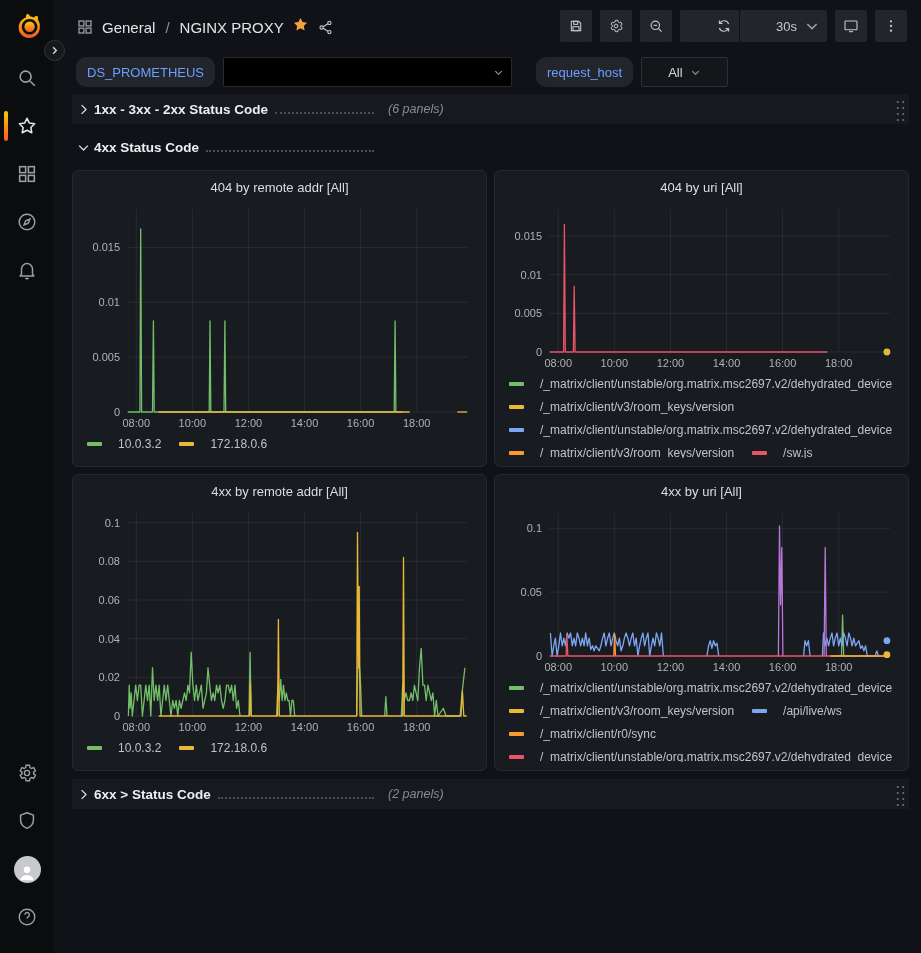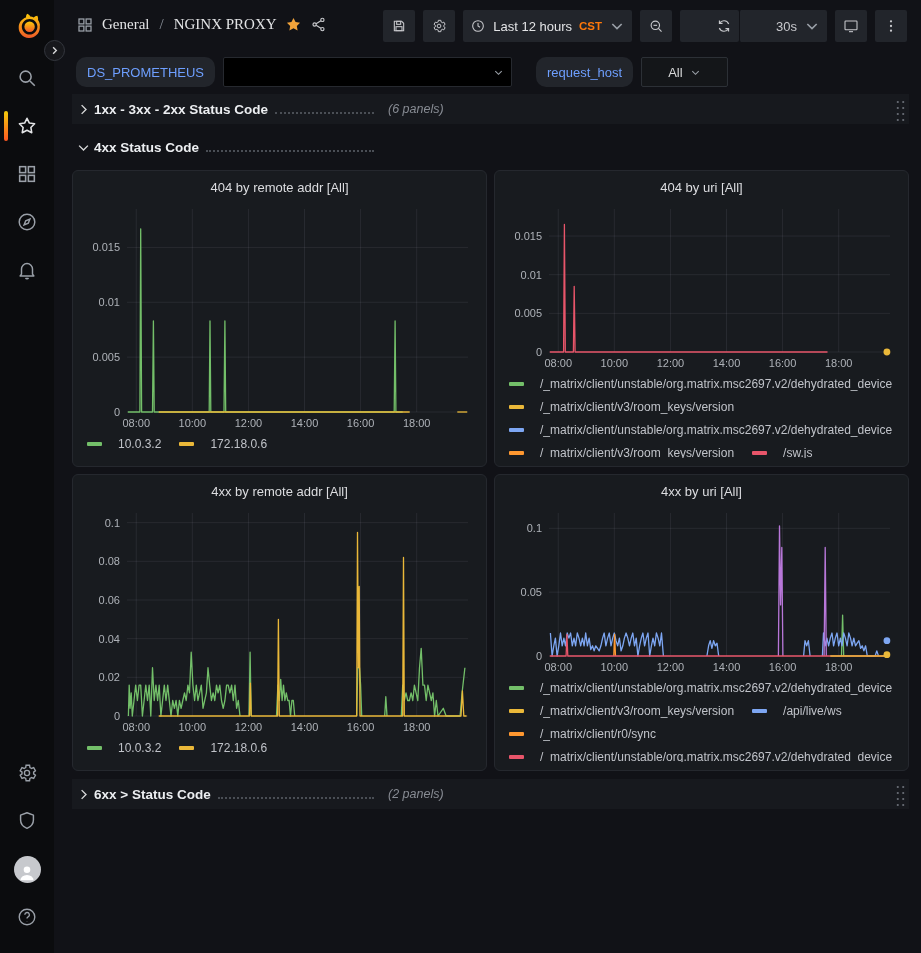--- a/index.html
+++ b/index.html
@@ -20,21 +20,21 @@
   .active-bar { position:absolute; left:4px; top:9px; width:4px; height:30px; border-radius:2px;
     background:linear-gradient(#f2cc0c,#ff5722); }
   .side-bottom { margin-top:auto; display:flex; flex-direction:column; align-items:center; }
   .avatar-circle { width:27px; height:27px; border-radius:50%; background:#c7c9cd;
     display:flex; align-items:flex-end; justify-content:center; overflow:hidden; }
 
   
   .main { flex:1; display:flex; flex-direction:column; min-width:0; }
 
   .topbar { height:52px; display:flex; align-items:center; padding:0 14px 0 22px; flex:none; }
-  .crumb { display:flex; align-items:flex-start; gap:8px; color:#e3e4e6; font-size:15px;font-family:Liberation Serif, serif; }
+  .crumb { display:flex; align-items:flex-end; gap:8px; color:#e3e4e6; font-size:15px; }
   .crumb svg { width:18px; height:18px; color:#9aa0a8; }
   .crumb .slash { color:#8e949e; padding:0 2px; }
   .crumb-star svg { width:17px; height:17px; }
   .spacer { flex:1; }
   .tbtn { height:32px; min-width:32px; padding:0 7px; margin-left:8px; background:#22252b;
     border-radius:2px; display:flex; align-items:center; justify-content:center; gap:7px;
     color:#c7c8cc; font-size:13px; }
   .tbtn svg { width:16px; height:16px; }
   .tz { color:#ff780a; font-size:11.5px; font-weight:700; }
   .btn-group { display:flex; margin-left:8px; }
@@ -200,31 +200,20 @@
         <svg viewBox="0 0 24 24" fill="none" stroke="currentColor" stroke-width="1.6">
           <path d="M5 5h11l3 3v11H5z"></path>
             <rect x="8.5" y="5" width="6" height="4.5"></rect>
             <rect x="7.5" y="13" width="9" height="6"></rect>
           </svg>
       </div>
       <div class="tbtn">
         <svg viewBox="0 0 24 24" fill="none" stroke="currentColor" stroke-width="1.5">
           <circle cx="12" cy="12" r="2.8"></circle>
           <path d="M19.2 13a7.4 7.4 0 0 0 0-2l2-1.5-1.9-3.3-2.4.9a7.4 7.4 0 0 0-1.7-1l-.4-2.6h-3.8l-.4 2.6a7.4 7.4 0 0 0-1.7 1l-2.4-.9-1.9 3.3 2 1.5a7.4 7.4 0 0 0 0 2l-2 1.5 1.9 3.3 2.4-.9a7.4 7.4 0 0 0 1.7 1l.4 2.6h3.8l.4-2.6a7.4 7.4 0 0 0 1.7-1l2.4.9 1.9-3.3z"></path>
-          </svg>
-      </div>
-      <div class="tbtn">
-        <svg viewBox="0 0 24 24" fill="none" stroke="currentColor" stroke-width="1.6">
-          <circle cx="12" cy="12" r="8"></circle>
-            <polyline points="12 7.5 12 12 15 13.8"></polyline>
-          </svg>
-        <span style="color:#e3e4e6">Last 12 hours</span>
-        <span class="tz">CST</span>
-        <svg class="chev" viewBox="0 0 24 24" fill="none" stroke="currentColor" stroke-width="2.4">
-            <polyline points="5 9 12 16 19 9"></polyline>
           </svg>
       </div>
       <div class="tbtn">
         <svg viewBox="0 0 24 24" fill="none" stroke="currentColor" stroke-width="1.7">
           <circle cx="11" cy="11" r="6.3"></circle>
             <line x1="15.6" y1="15.6" x2="20.3" y2="20.3"></line>
             <line x1="8.3" y1="11" x2="13.7" y2="11"></line>
           </svg>
       </div>
       <div class="btn-group">

